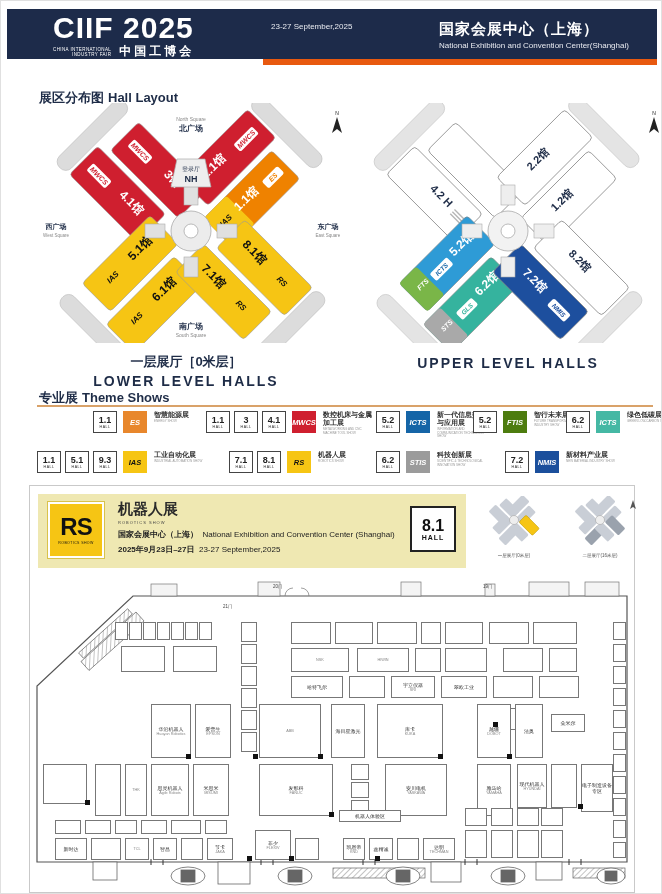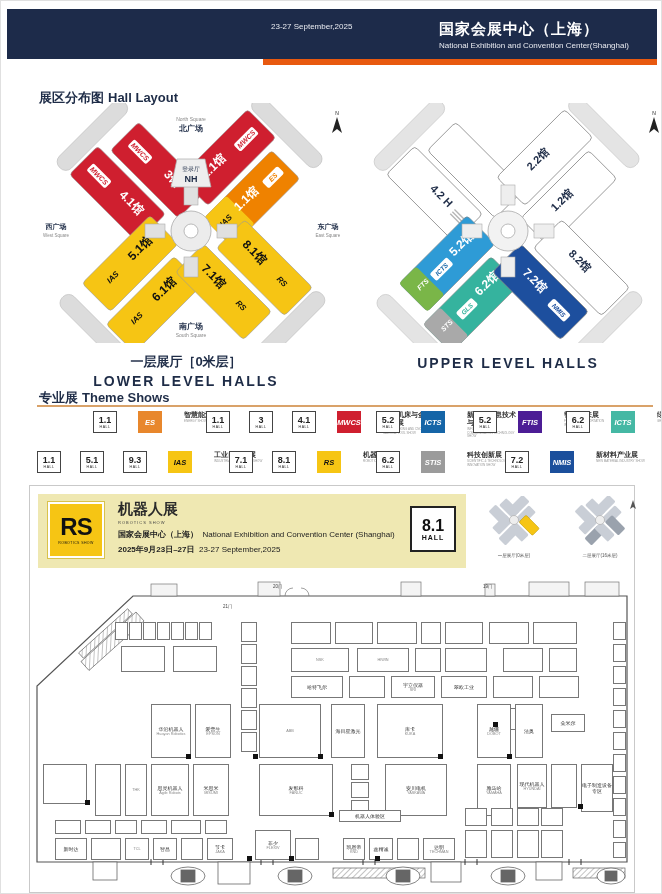--- a/index.html
+++ b/index.html
@@ -25,21 +25,21 @@
   .sec-title .en { font-weight:bold; margin-left:4px; }
   #ts-line { position:absolute; left:36px; top:404px; width:616px; height:2px; background:#d9a269; }
 
   
   .mapsvg { position:absolute; }
   .cap { position:absolute; text-align:center; color:#1e2c47; width:220px; }
   .cap-cn { font-size:13px; font-weight:bold; }
   .cap-en { font-size:14px; font-weight:bold; letter-spacing:2px; margin-top:2px; }
 
   
-  .ts-item { position:absolute; display:flex; align-items:flex-start; gap:19px; }
+  .ts-item { position:absolute; display:flex; align-items:flex-start; gap:4px; }
   .hallbox { width:24px; height:22px; border:1px solid #444; background:#fff; display:flex; flex-direction:column; align-items:center; justify-content:center; }
   .hb-num { font-size:9px; font-weight:bold; color:#222; line-height:9px; }
   .hb-lab { font-size:3.5px; color:#222; letter-spacing:.5px; }
   .ts-logo { width:24px; height:22px; margin-left:2px; display:flex; flex-direction:column; align-items:center; justify-content:center; color:#fff; font-weight:bold; font-style:italic; font-size:7.5px; }
   .ts-names { margin-left:3px; width:52px; }
   .ts-cn { font-size:7px; font-weight:bold; color:#333; line-height:8px; }
   .ts-en { font-size:3px; color:#999; margin-top:1px; line-height:3.5px; }
 
   
   #rs-box { position:absolute; left:28px; top:484px; width:606px; height:408px; border:1px solid #c9c9c9; background:#fff; }
@@ -67,20 +67,25 @@
   .marker { position:absolute; width:5px; height:5px; background:#111; }
   .gate { position:absolute; font-size:4.5px; color:#444; }
 </style>
 </head>
 <body>
 
 <div id="page">
 
   <div id="hdr">
     <div class="logo-wrap">
+      <div class="logo-row1"><span>CIIF</span> <span>2025</span></div>
+      <div class="logo-row2">
+        <div class="logo-sub"><span>CHINA INTERNATIONAL</span><br><span>INDUSTRY FAIR</span></div>
+        <div class="logo-cn">中国工博会</div>
+      </div>
     </div>
     <div class="hdr-block hdr-date">
       <div class="hdr-en">23-27 September,2025</div>
     </div>
     <div class="hdr-block hdr-venue">
       <div class="hdr-cn">国家会展中心（上海）</div>
       <div class="hdr-en">National Exhibition and Convention Center(Shanghai)</div>
     </div>
   </div>
   <div id="hdr-orange"></div>
@@ -314,21 +319,21 @@
         <div class="ts-names">
           <div class="ts-cn">新一代信息技术与应用展</div>
           <div class="ts-en">INFORMATION AND COMMUNICATION TECHNOLOGY SHOW</div>
         </div>
       </div>
       <div class="ts-item" style="left: 472px; top: 410px;">
         <div class="hallbox">
           <span class="hb-num">5.2</span>
           <span class="hb-lab">HALL</span>
         </div>
-        <div class="ts-logo" style="background: #4c1d95;">FTIS</div>
+        <div class="ts-logo" style="background: #4d7c0f;">FTIS</div>
         <div class="ts-names">
           <div class="ts-cn">智行未来展</div>
           <div class="ts-en">FUTURE TRANSPORTATION INDUSTRY SHOW</div>
         </div>
       </div>
       <div class="ts-item" style="left: 565px; top: 410px;">
         <div class="hallbox">
           <span class="hb-num">6.2</span>
           <span class="hb-lab">HALL</span>
         </div>

